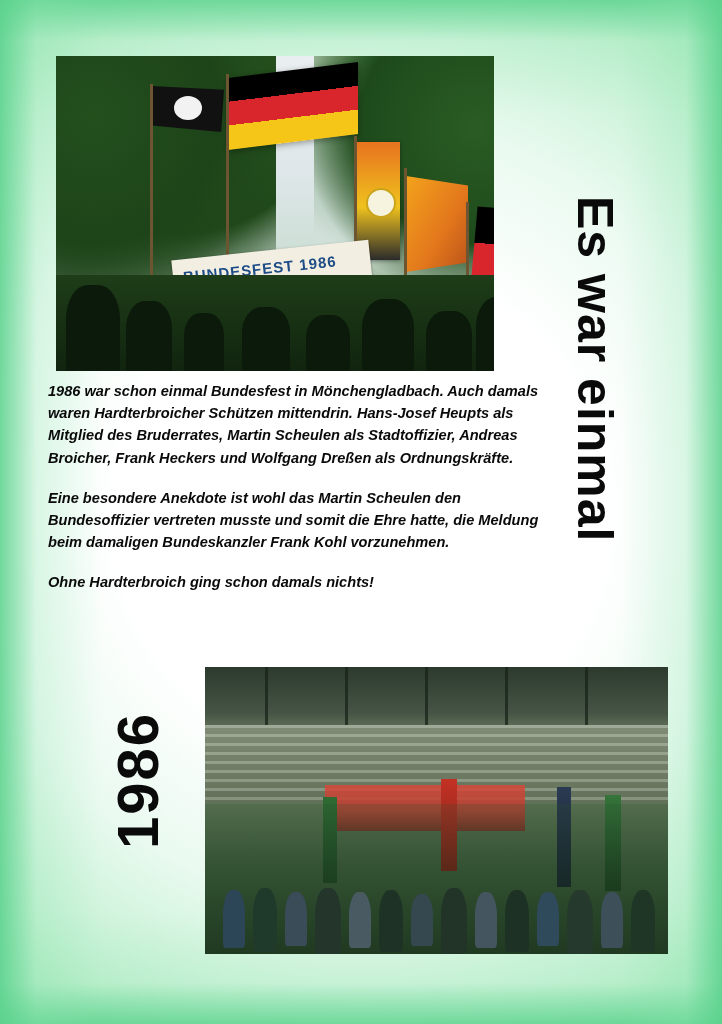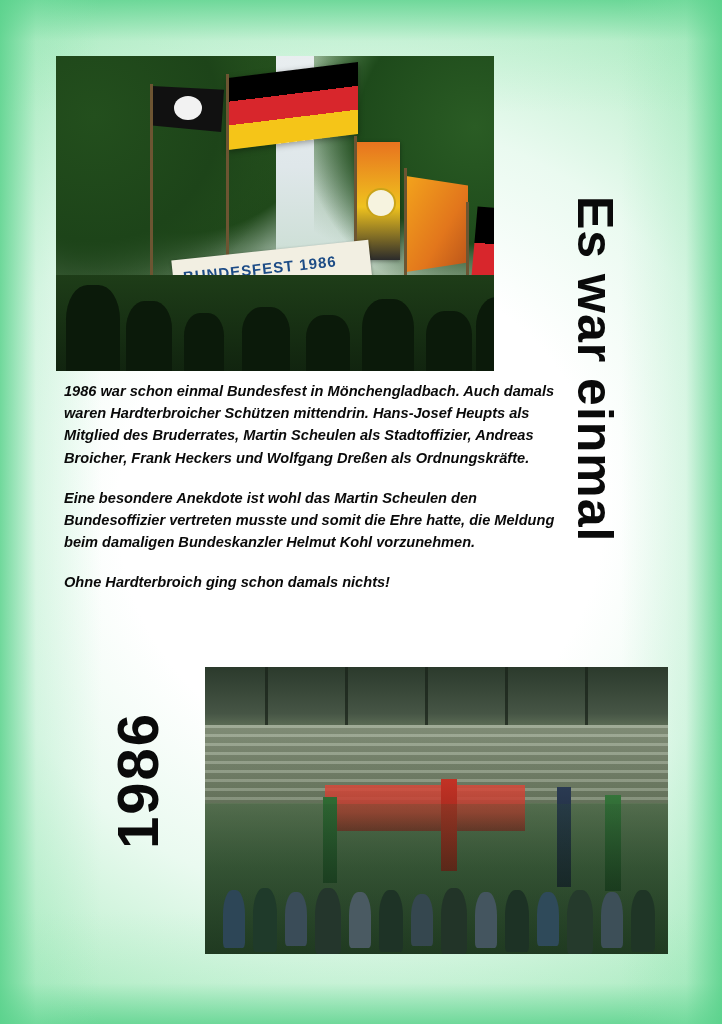--- a/index.html
+++ b/index.html
@@ -166,21 +166,21 @@
       linear-gradient(to bottom, rgba(40,80,45,0.2), rgba(20,45,22,0.55));
   }
   .person {
     position: absolute;
     border-radius: 42% 42% 10% 10%;
   }
 
   
   .text-block {
     position: absolute;
-    left: 64px;
+    left: 48px;
     top: 380px;
     width: 516px;
   }
   .text-block p {
     margin: 0 0 18px 0;
     font-size: 14.6px;
     line-height: 1.52;
     font-weight: bold;
     font-style: italic;
     color: #0a0a0a;
@@ -253,21 +253,21 @@
     <div class="crowd-sil" style="left:250px; width:44px; height:56px;"></div>
     <div class="crowd-sil" style="left:306px; width:52px; height:72px;"></div>
     <div class="crowd-sil" style="left:370px; width:46px; height:60px;"></div>
     <div class="crowd-sil" style="left:420px; width:50px; height:74px;"></div>
   </div>
 
   <div class="title-vertical">Es war einmal</div>
 
   <div class="text-block">
     <p>1986 war schon einmal Bundesfest in Mönchengladbach.  Auch damals waren Hardterbroicher Schützen mittendrin. Hans-Josef Heupts als Mitglied des Bruderrates, Martin Scheulen als Stadtoffizier, Andreas Broicher, Frank Heckers und Wolfgang Dreßen als Ordnungskräfte.</p>
-    <p>Eine besondere Anekdote ist wohl das Martin Scheulen den Bundesoffizier vertreten musste und somit die Ehre hatte, die Meldung beim damaligen Bundeskanzler Helmut Kohl vorzunehmen.</p>
+    <p>Eine besondere Anekdote ist wohl das Martin Scheulen den Bundesoffizier vertreten musste und somit die Ehre hatte, die Meldung beim damaligen Bundeskanzler Frank Kohl vorzunehmen.</p>
     <p>Ohne Hardterbroich ging schon damals nichts!</p>
   </div>
 
   <div class="year-vertical">1986</div>
 
   <div class="photo-bottom">
     <div class="hall-bg"></div>
     <div class="hall-roof"></div>
     <div class="beam" style="left:60px;"></div>
     <div class="beam" style="left:140px;"></div>

